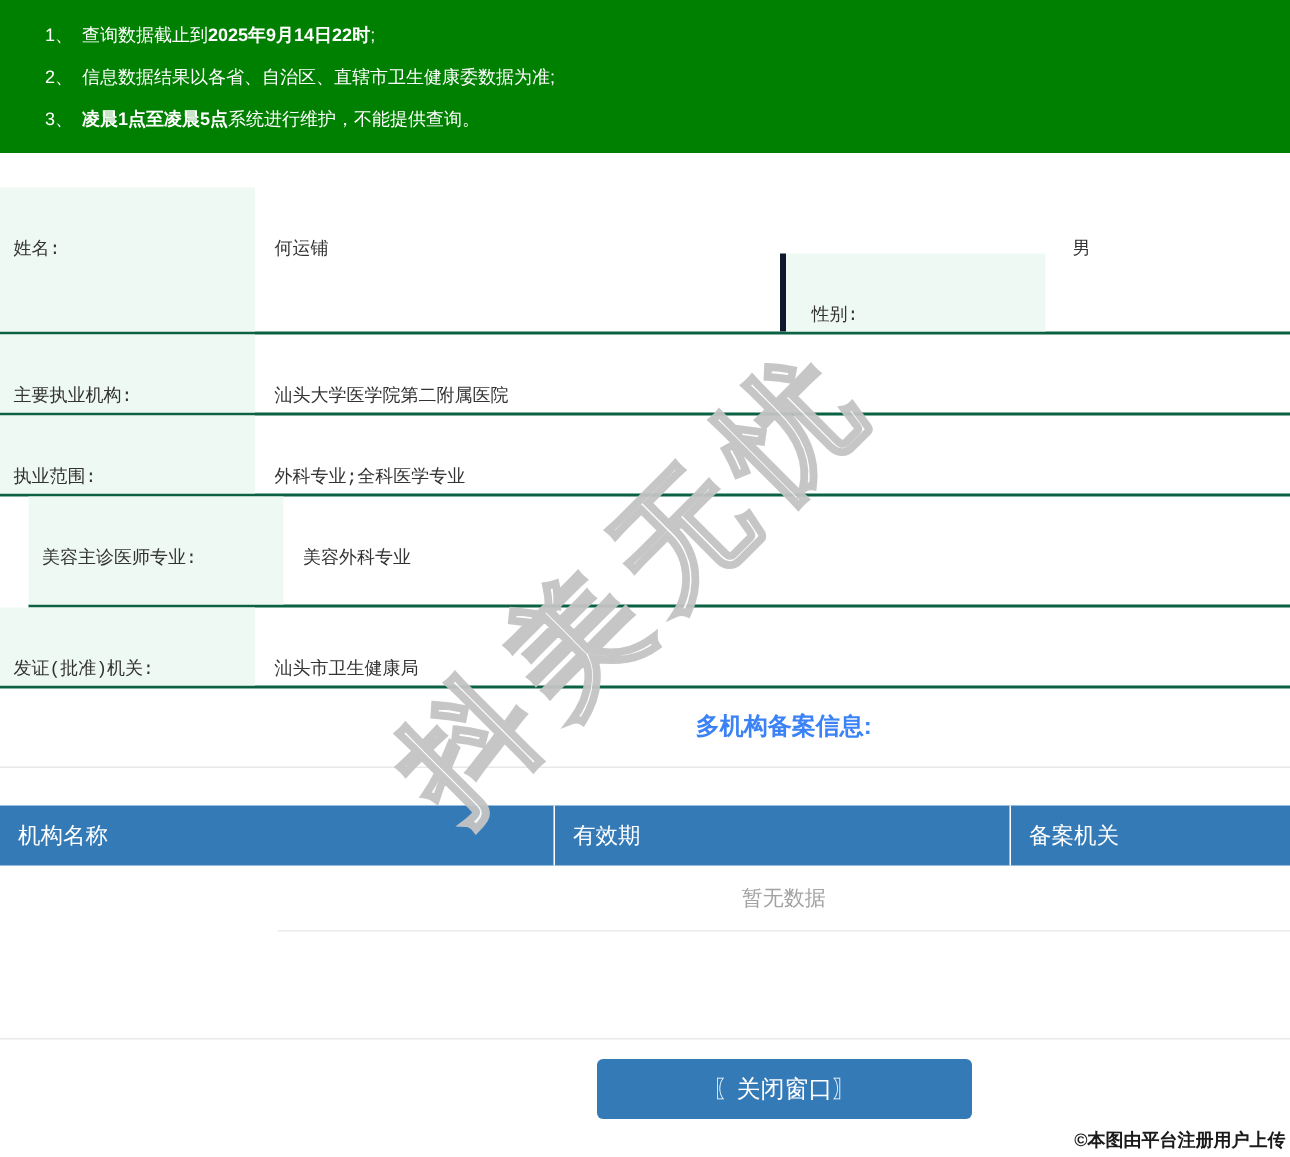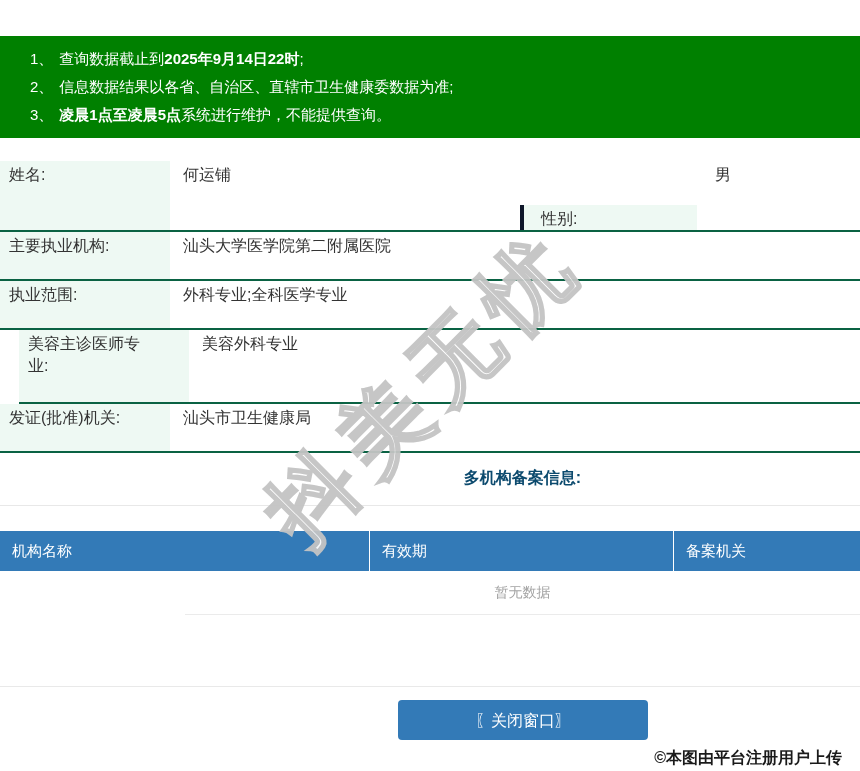--- a/index.html
+++ b/index.html
@@ -13,40 +13,40 @@
   html,body{margin:0;padding:0;}
   body{
     width:860px;height:771px;overflow:hidden;background:#fff;
     font-family:"Liberation Sans","DejaVu Sans",sans-serif;color:#333;
   }
   .page{position:relative;width:860px;height:771px;overflow:hidden;}
 
   
   .banner{
     height:102px;background:var(--banner-green);color:#fff;
-    padding:9px 10px 0 30px;font-size:15px;line-height:28px;margin-top:36px;
+    padding:9px 10px 0 30px;font-size:12px;line-height:28px;
   }
   .banner .notice{white-space:nowrap;}
   .banner .num{margin-right:6px;}
   .banner b{font-weight:bold;}
 
   
   .info{margin-top:23px;}
   .irow{display:flex;border-bottom:2px solid var(--line-green);min-height:49px;align-items:stretch;}
   .irow.tall{min-height:74px;margin-left:19px;}
-  .cell{padding-top:3px;font-size:16px;line-height:22px;}
+  .cell{padding-top:30px;font-size:12px;line-height:22px;font-family:Liberation Mono, monospace;}
   .lbl{width:170px;background:var(--mint);padding-left:9px;padding-right:30px;}
   .val{width:350px;padding-left:13px;}
   .lbl2{width:177px;background:var(--mint);padding-left:17px;padding-right:5px;border-left:4px solid #0f172a;margin-top:44px;}
   .val2{flex:1;padding-left:18px;}
   .valwide{flex:1;padding-left:13px;}
 
   
   .center-zone{margin-left:185px;text-align:center;}
-  .section-title{margin-top:15px;font-size:16px;font-weight:bold;color:#0c4a6e;height:22px;}
+  .section-title{margin-top:15px;font-size:16px;font-weight:bold;color:#3b82f6;height:22px;}
   .thin-line{border:none;border-top:1px solid #e8e8e8;margin:15px 0 0 0;}
   .grid-header{
     margin-top:25px;display:flex;height:40px;background:var(--blue);
     color:#fff;font-size:15px;align-items:center;
   }
   .gh-cell{padding-left:12px;height:40px;display:flex;align-items:center;}
   .gh-1{width:369px;}
   .gh-2{width:304px;border-left:1px solid #fff;}
   .gh-3{flex:1;border-left:1px solid #fff;}
   .empty-row{
@@ -66,22 +66,22 @@
   
   .wm-diagonal{
     position:absolute;left:425px;top:388px;
     transform:translate(-50%,-50%) rotate(-45deg);
     font-size:86px;font-weight:bold;letter-spacing:14px;white-space:nowrap;
     color:#ffffff;-webkit-text-stroke:2.5px #c4c4c4;
     text-shadow:0 0 1px #cccccc;
     opacity:.95;pointer-events:none;z-index:5;
   }
   .wm-bottom{
-    position:absolute;right:18px;bottom:2px;z-index:6;
-    font-size:16px;font-weight:bold;color:#1a1a1a;
+    position:absolute;right:3px;bottom:2px;z-index:6;
+    font-size:12px;font-weight:bold;color:#1a1a1a;
     text-shadow:-1px -1px 0 #fff,1px -1px 0 #fff,-1px 1px 0 #fff,1px 1px 0 #fff;
   }
 </style>
 </head>
 <body>
 
 <div class="page">
 
   <div class="banner">
     <div class="notice">

